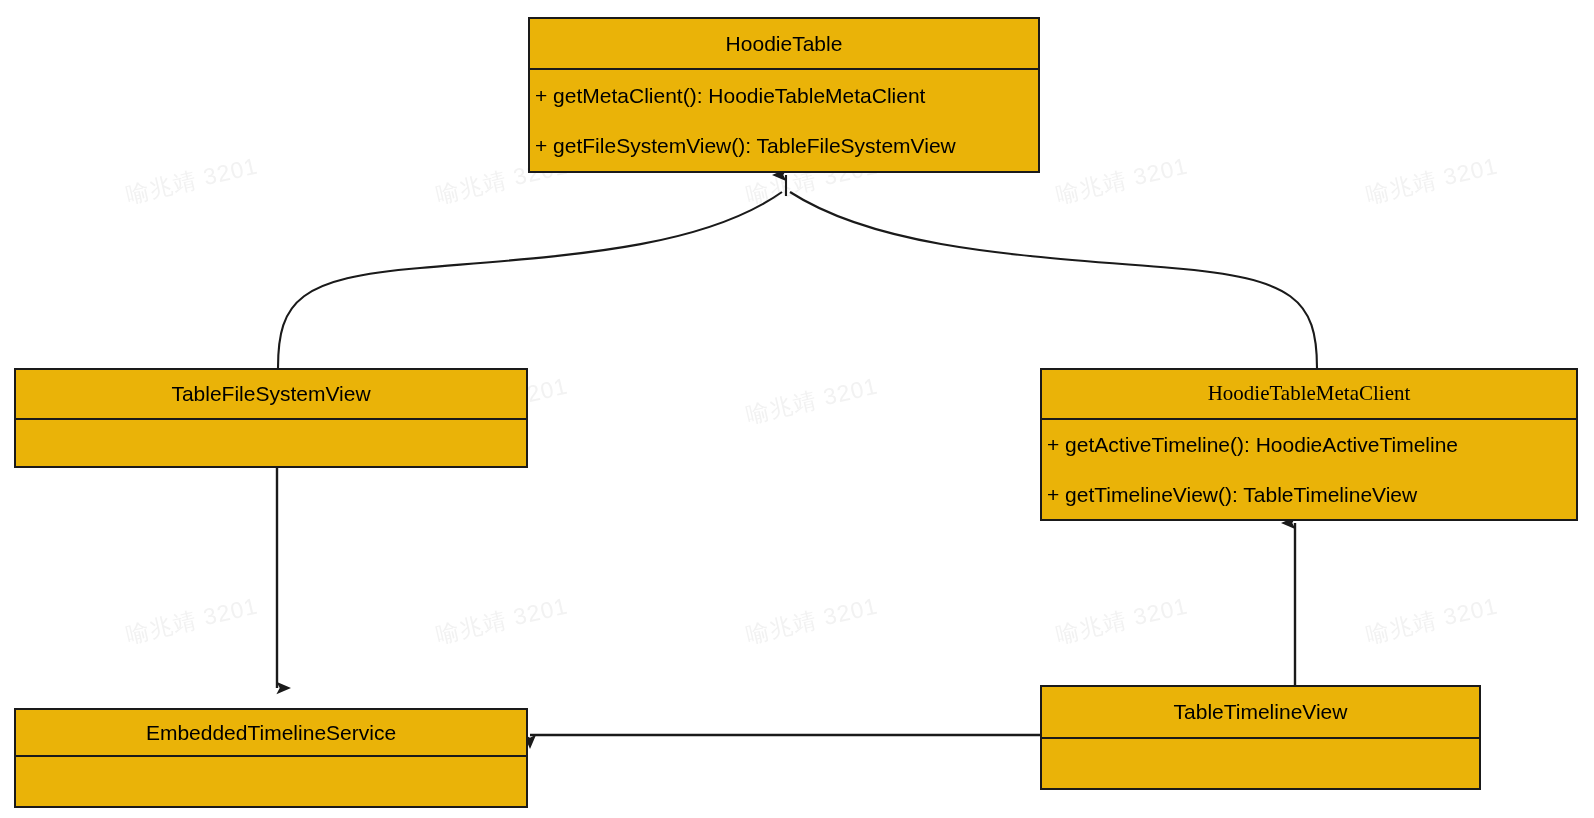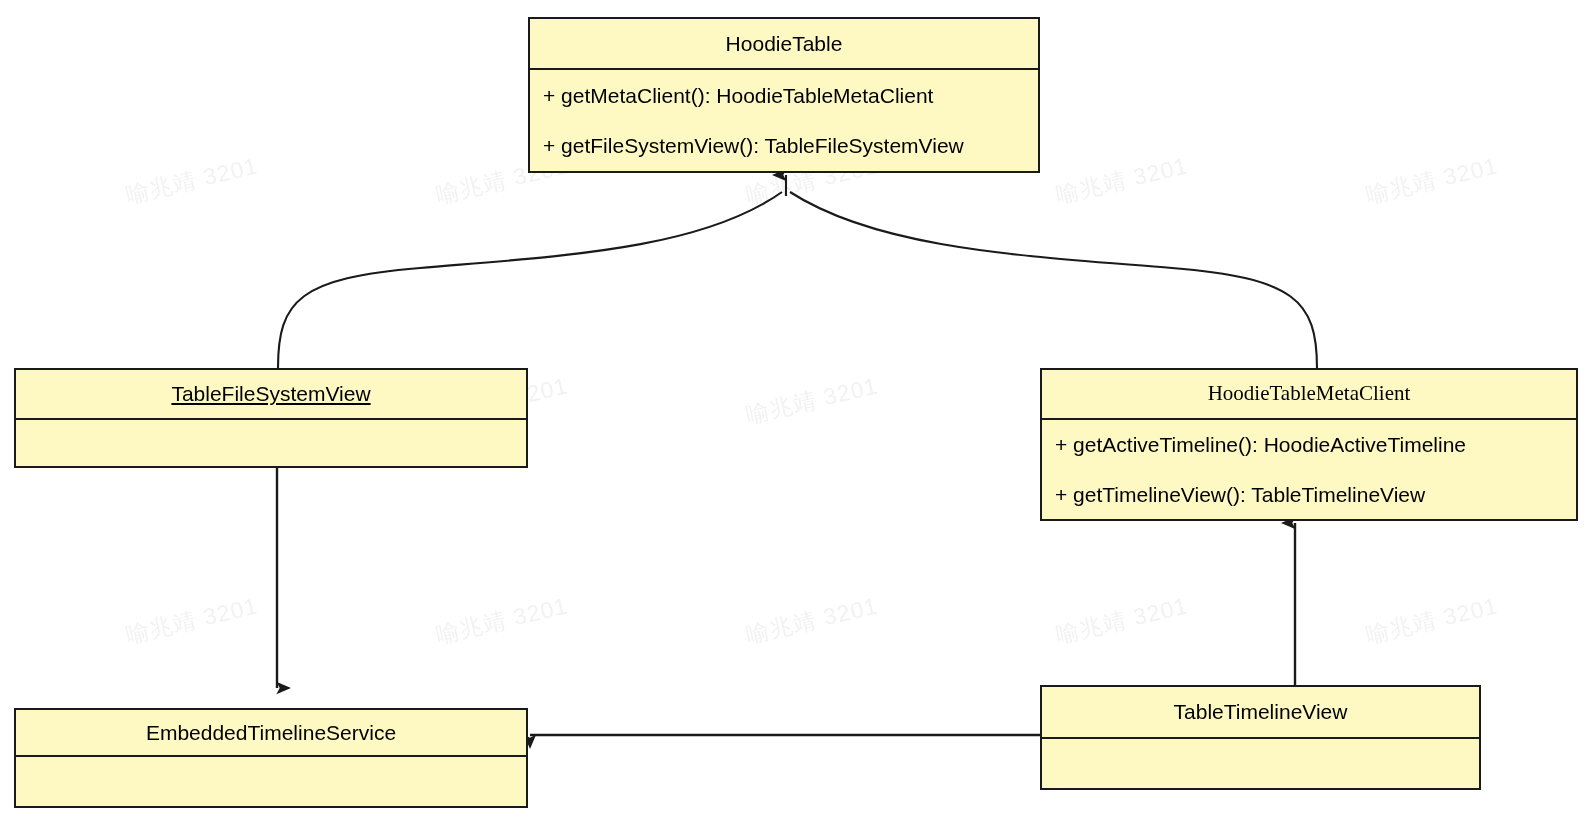--- a/index.html
+++ b/index.html
@@ -50,21 +50,21 @@
     width: 1594px;
     height: 818px;
     z-index: 1;
     pointer-events: none;
   }
 
   
   .uml-class {
     position: absolute;
     box-sizing: border-box;
-    background: #fef9c3;
+    background: #eab308;
     border: 2px solid #1a1a1a;
     z-index: 2;
     display: flex;
     flex-direction: column;
   }
   .uml-name {
     box-sizing: border-box;
     width: 100%;
     text-align: center;
     font-size: 21px;
@@ -79,21 +79,21 @@
     width: 100%;
     flex: 1 1 auto;
     display: flex;
     flex-direction: column;
     justify-content: space-around;
   }
   .uml-member {
     box-sizing: border-box;
     font-size: 21px;
     line-height: 1.2;
-    padding-left: 13px;
+    padding-left: 5px;
     white-space: nowrap;
   }
   .uml-members.empty { display: block; }
 </style>
 </head>
 <body>
 
 <div id="canvas">
 
   <div id="watermark-layer">
@@ -145,21 +145,21 @@
 
   <div class="uml-class" style="left:528px; top:17px; width:512px; height:156px;">
     <div class="uml-name" style="height:51px;">HoodieTable</div>
     <div class="uml-members">
       <div class="uml-member">+ getMetaClient(): HoodieTableMetaClient</div>
       <div class="uml-member">+ getFileSystemView(): TableFileSystemView</div>
     </div>
   </div>
 
   <div class="uml-class" style="left:14px; top:368px; width:514px; height:100px;">
-    <div class="uml-name" style="height:50px;text-decoration:underline;">TableFileSystemView</div>
+    <div class="uml-name" style="height:50px;">TableFileSystemView</div>
     <div class="uml-members empty"></div>
   </div>
 
   <div class="uml-class" style="left:1040px; top:368px; width:538px; height:153px;">
     <div class="uml-name" style="height:50px;font-family:Liberation Serif, serif;">HoodieTableMetaClient</div>
     <div class="uml-members">
       <div class="uml-member">+ getActiveTimeline(): HoodieActiveTimeline</div>
       <div class="uml-member">+ getTimelineView(): TableTimelineView</div>
     </div>
   </div>

